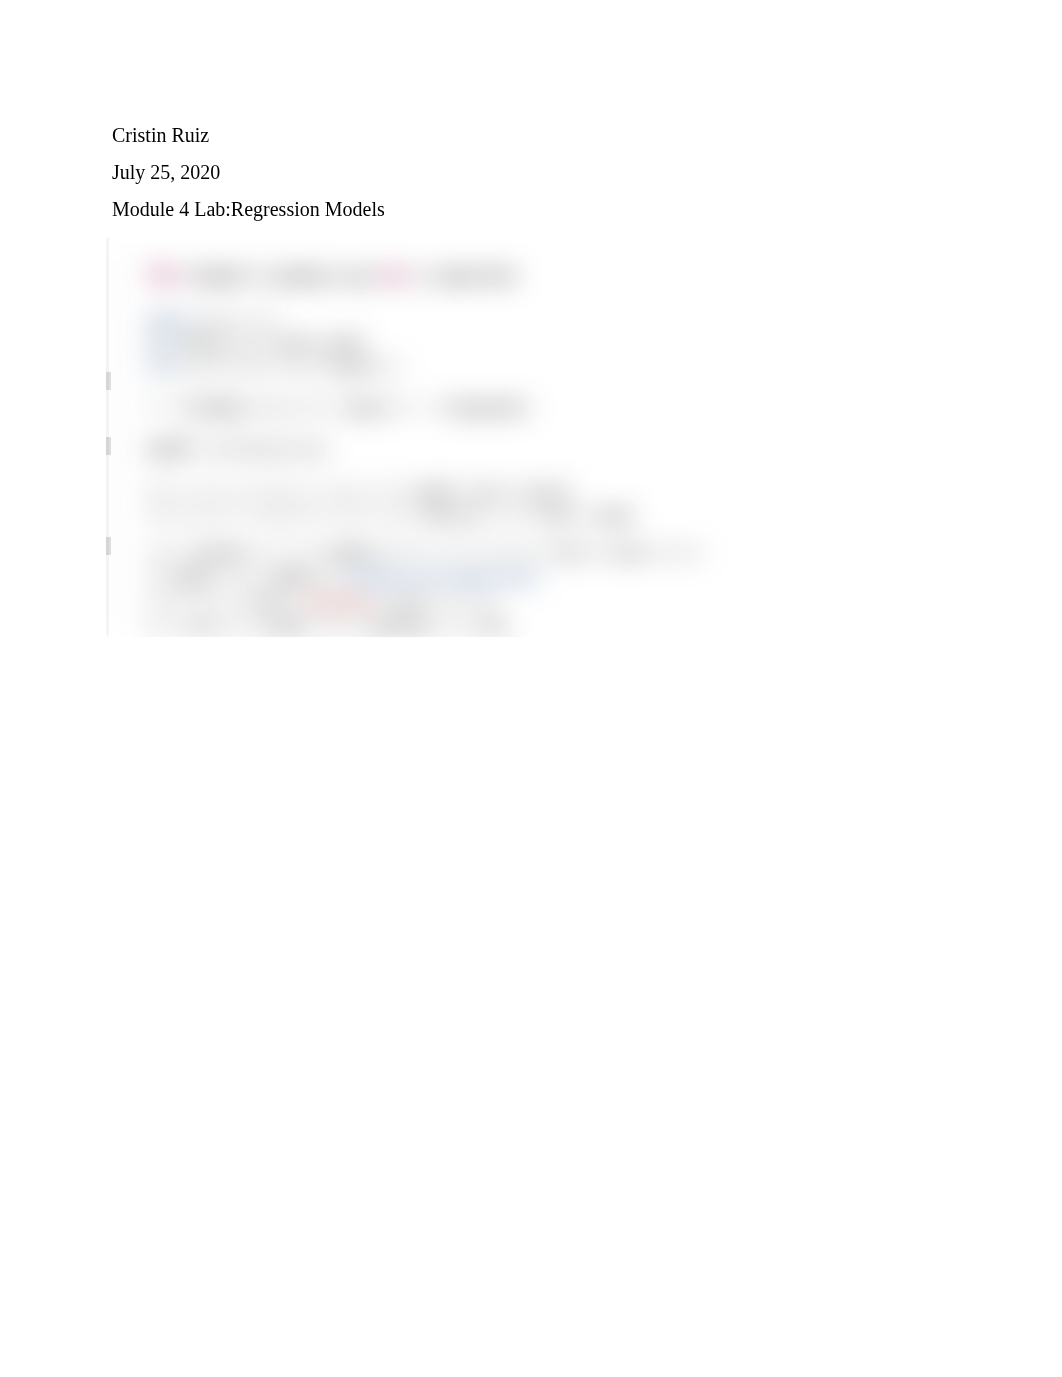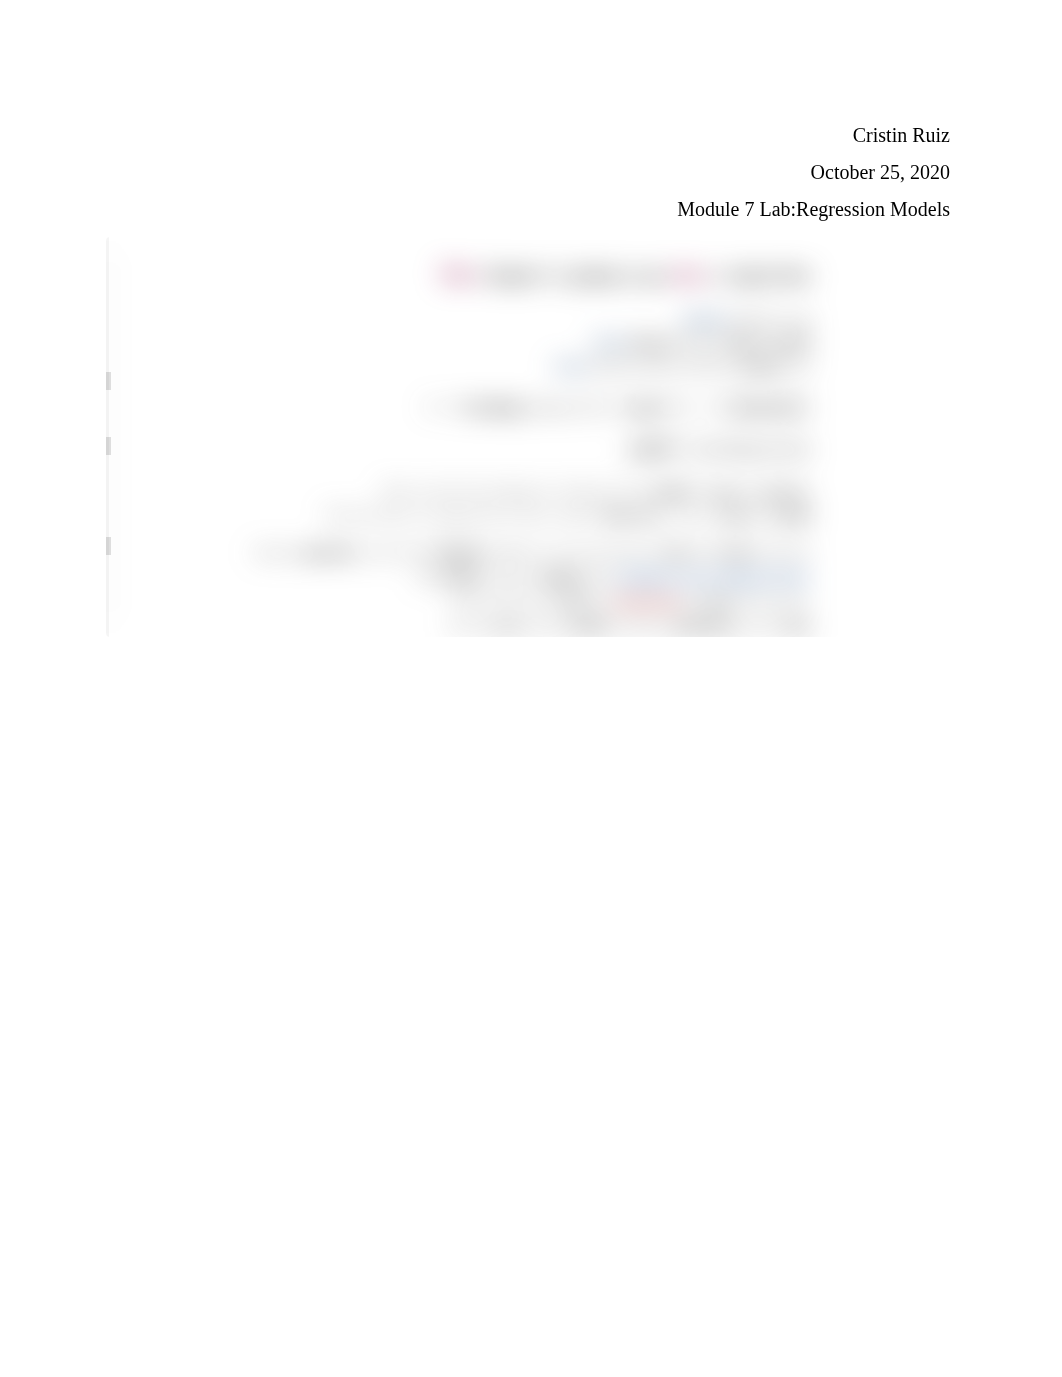--- a/index.html
+++ b/index.html
@@ -11,23 +11,22 @@
     body {
       width: 1062px;
       height: 1377px;
       background: #ffffff;
       font-family: "Times New Roman", Times, serif;
       position: relative;
       overflow: hidden;
     }
     
     .document-page {
-      padding: 118px 112px 0 112px;
+      padding: 118px 49px 0 112px;
       position: relative;
-      text-align: right;
     }
     
     .header-line {
       font-size: 20px;
       color: #000000;
       line-height: 1.75;
       margin-bottom: 2px;
     }
     
     .blurred-content-wrapper {
@@ -167,22 +166,22 @@
       background: rgba(0,0,0,0.12);
       left: -1px;
     }
   </style>
 </head>
 <body>
 
 <div class="document-page">
 
   <div class="header-line">Cristin Ruiz</div>
-  <div class="header-line">October 25, 2020</div>
-  <div class="header-line">Module 7 Lab:Regression Models</div>
+  <div class="header-line">July 25, 2020</div>
+  <div class="header-line">Module 4 Lab:Regression Models</div>
 
   <div class="blurred-content-wrapper">
     <div class="left-gutter">
       <div class="gutter-dot" style="top:135px"></div>
       <div class="gutter-dot" style="top:200px"></div>
       <div class="gutter-dot" style="top:300px"></div>
     </div>
 
     <div class="blurred-content">
 

